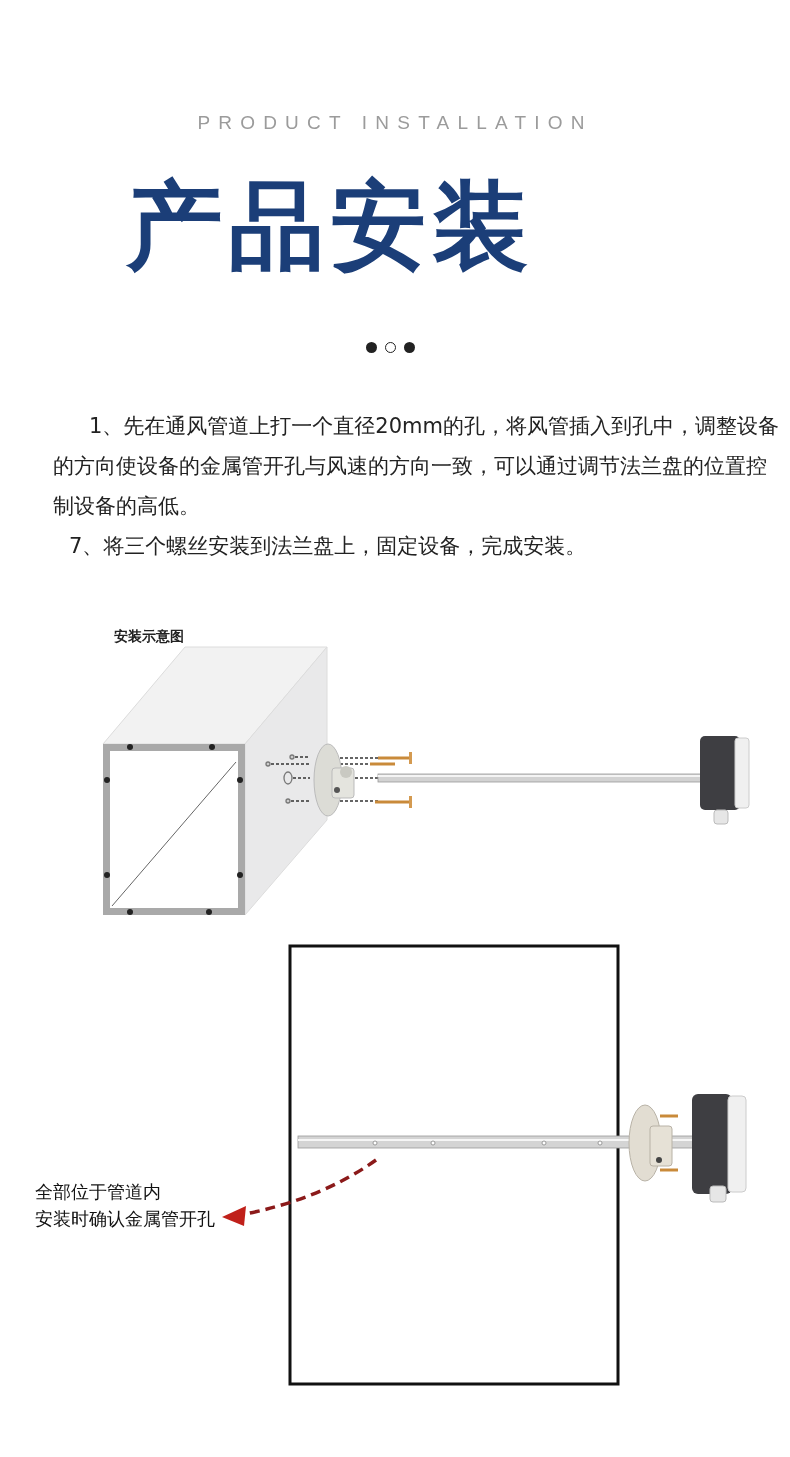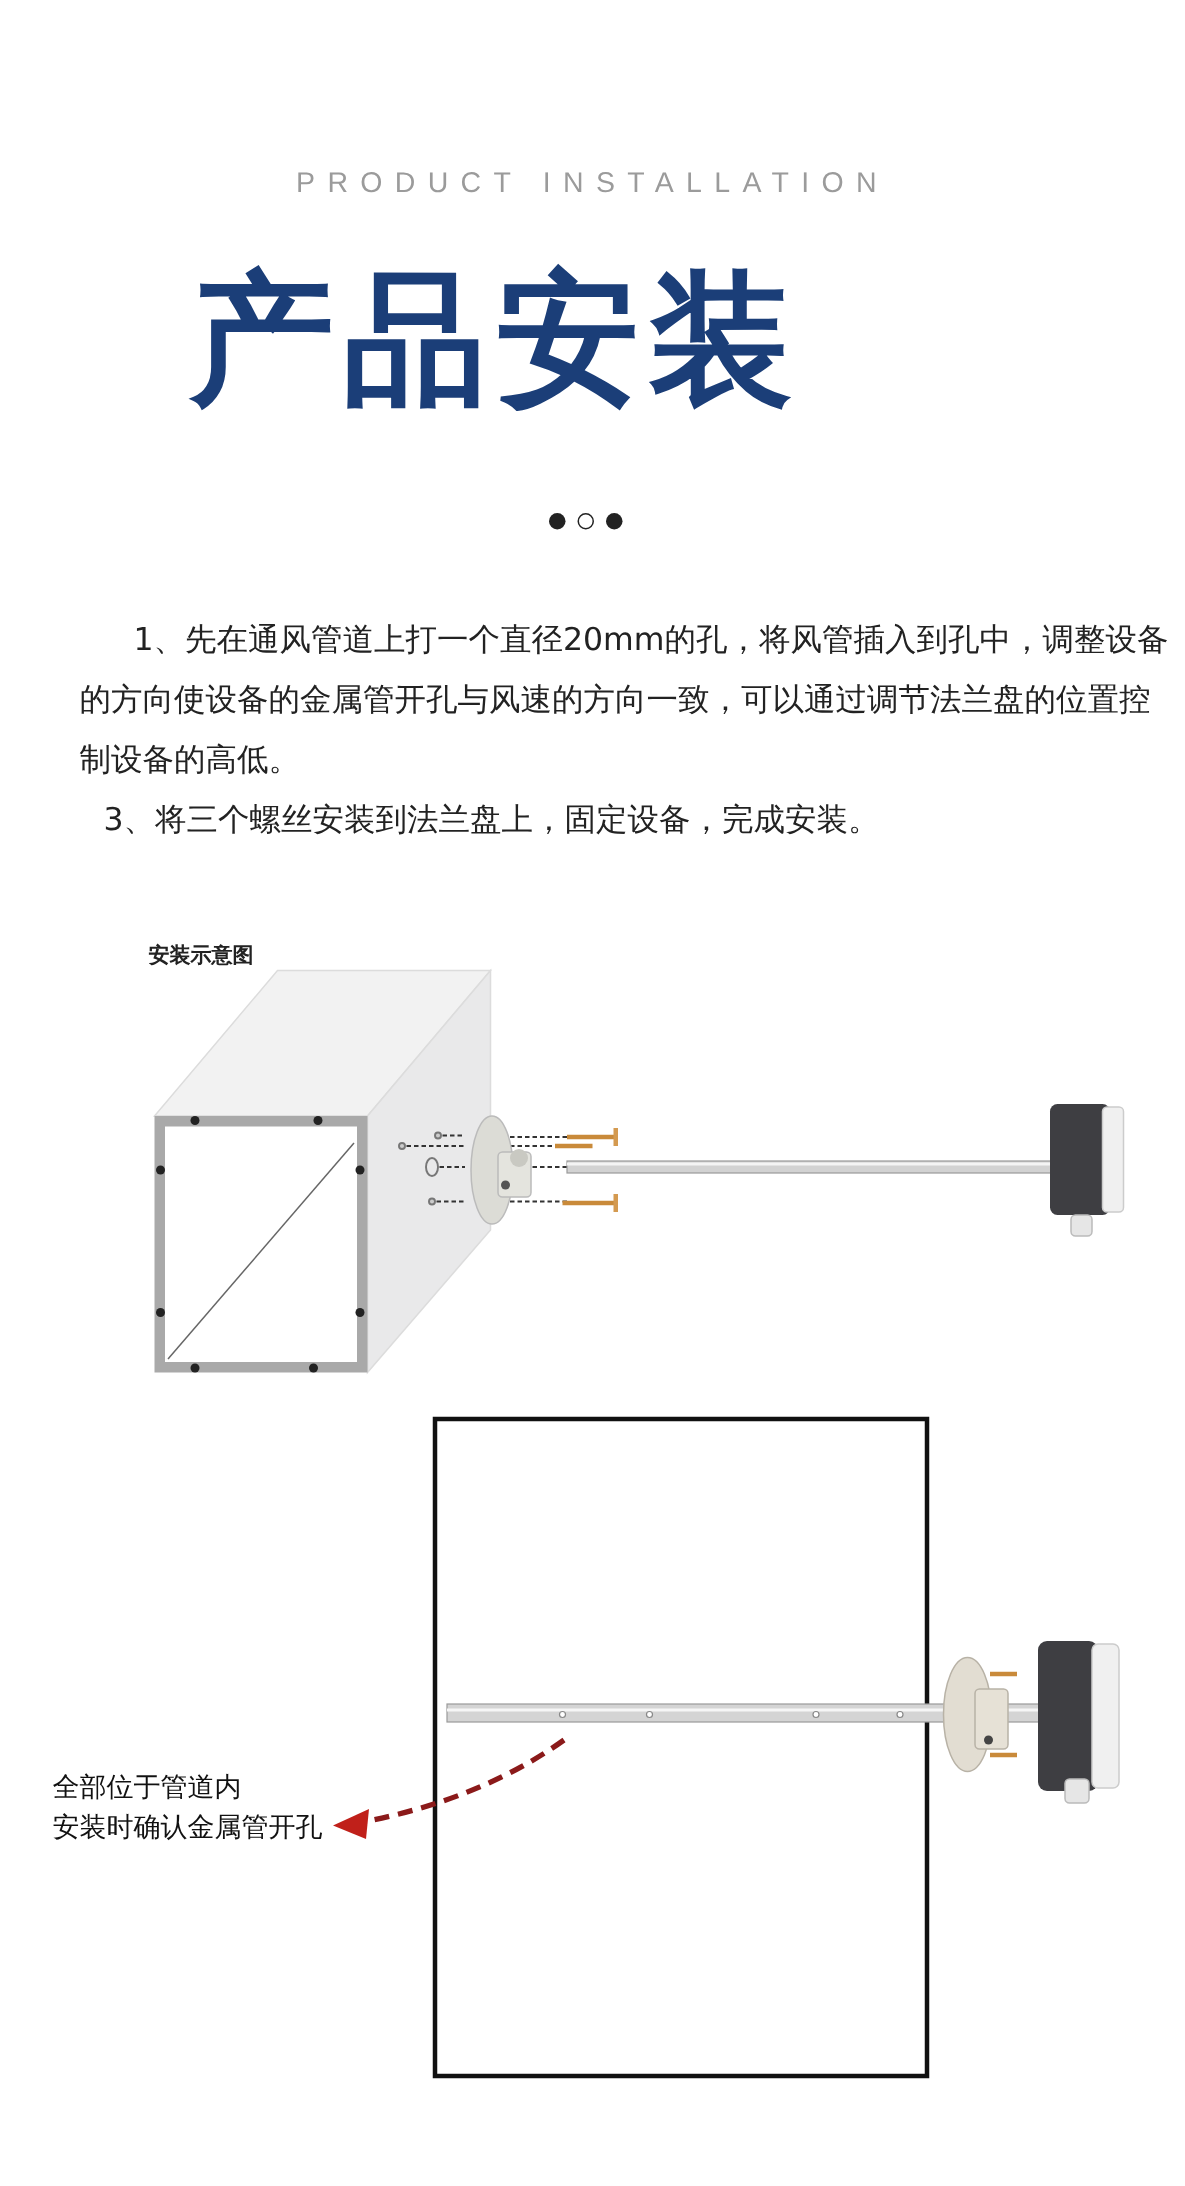--- a/index.html
+++ b/index.html
@@ -10,41 +10,41 @@
               color: #9b9b9b; }
   .title { position: absolute; top: 166px; left: 0; width: 661px; text-align: center;
            font-size: 96px; font-weight: bold; color: #1b3e78; letter-spacing: 6px; line-height: 120px; }
   .dots { position: absolute; top: 342px; left: 366px; display: flex; gap: 8px; }
   .dot { width: 11px; height: 11px; border-radius: 50%; box-sizing: border-box; }
   .dot.filled { background: #222; }
   .dot.hollow { border: 1.5px solid #222; background: #fff; }
   .para { position: absolute; left: 33px; width: 730px; font-size: 21px; color: #222; line-height: 40px; }
   .para p { margin: 0; }
   .indent { text-indent: 36px; }
-  .diagram-label { position: absolute; top: 628px; left: 99px; font-size: 14px; font-weight: bold; color: #222; }
+  .diagram-label { position: absolute; top: 628px; left: 114px; font-size: 14px; font-weight: bold; color: #222; }
   .note { position: absolute; top: 1178px; left: 35px; font-size: 18px; color: #111; line-height: 27px; }
   svg { position: absolute; left: 0; top: 0; }
 </style>
 </head>
 <body>
 
 <div class="subtitle">PRODUCT INSTALLATION</div>
 <div class="title">产品安装</div>
 
 <div class="dots">
   <span class="dot filled"></span>
   <span class="dot hollow"></span>
   <span class="dot filled"></span>
 </div>
 
 <div class="para" style="top:406px;margin-left:20px;">
   <p class="indent">1、先在通风管道上打一个直径20mm的孔，将风管插入到孔中，调整设备的方向使设备的金属管开孔与风速的方向一致，可以通过调节法兰盘的位置控制设备的高低。</p>
 </div>
 <div class="para" style="top:526px;">
-  <p class="indent">3、将三个螺丝安装到法兰盘上，固定设备，完成安装。</p>
+  <p class="indent">7、将三个螺丝安装到法兰盘上，固定设备，完成安装。</p>
 </div>
 
 <div class="diagram-label">安装示意图</div>
 
 <svg width="790" height="940" viewBox="0 0 790 940">
 
   <g>
     <polygon points="103,744 245,744 327,647 185,647" fill="#f2f2f2" stroke="#dcdcdc"></polygon>
     <polygon points="245,744 327,647 327,820 245,915" fill="#e9e9ea" stroke="#dcdcdc"></polygon>
     <rect x="103" y="744" width="142" height="171" fill="#a9a9a9"></rect>

